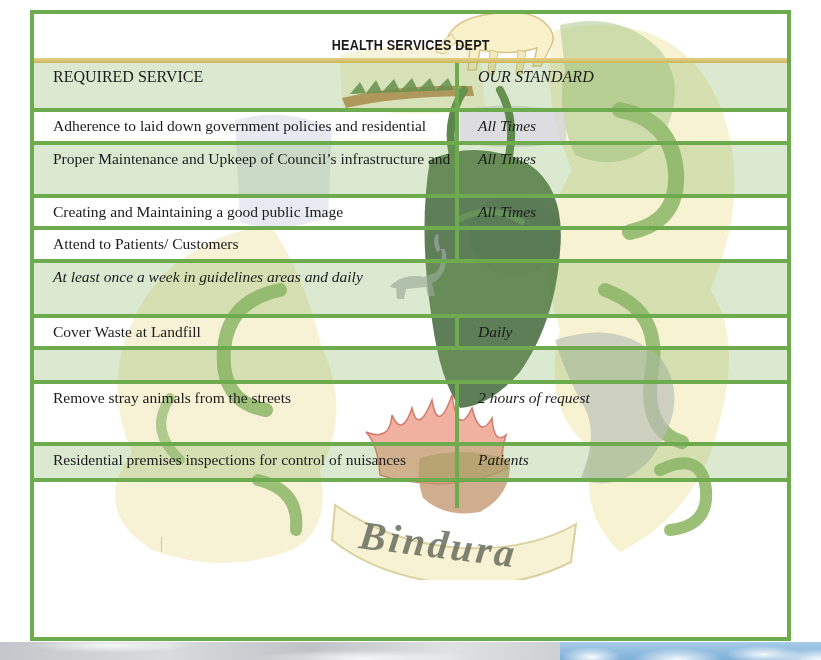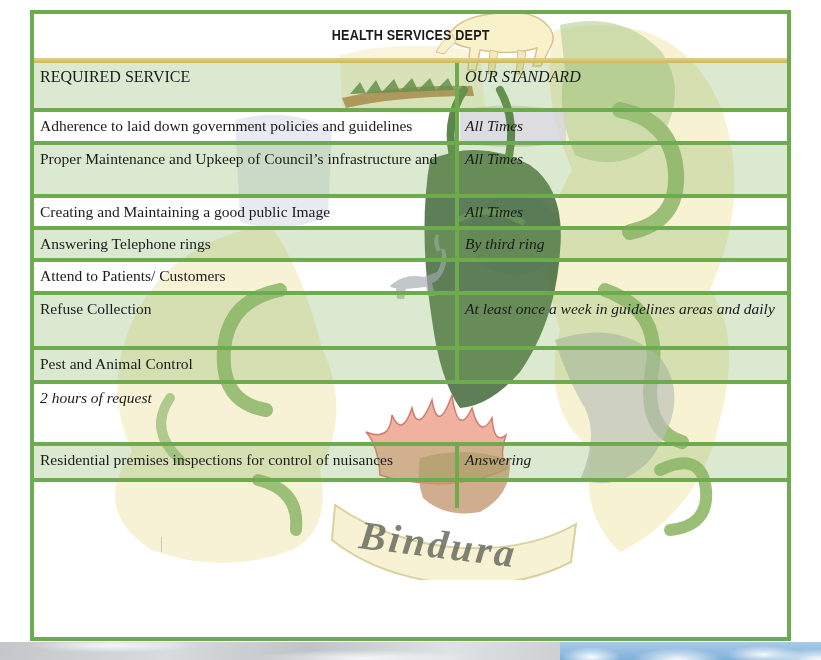--- a/index.html
+++ b/index.html
@@ -39,34 +39,34 @@
       radial-gradient(ellipse 50px 12px at 78% 70%, rgba(255,255,255,.9), transparent 75%),
       radial-gradient(ellipse 70px 14px at 100% 95%, rgba(255,255,255,.95), transparent 75%),
       linear-gradient(180deg,#a7cbe8 0%,#7fb0d8 100%);
   }
   
   .doc-table{
     position:absolute;left:30px;top:10px;width:761px;height:631px;
     border:4px solid var(--green);box-sizing:border-box;
     display:flex;flex-direction:column;z-index:2;
   }
-  .title-row{height:44px;display:flex;justify-content:center;align-items:flex-start;padding-top:13px;box-sizing:border-box;}
+  .title-row{height:44px;display:flex;justify-content:center;align-items:flex-start;padding-top:23px;box-sizing:border-box;}
   .title-row .title{
     font-family:"Liberation Sans", sans-serif;font-weight:bold;font-size:14px;
     transform:scaleX(0.9);letter-spacing:0.2px;white-space:nowrap;
   }
   .gold-line{height:5px;background:linear-gradient(180deg,#e0cf87,#cdb75f);}
   .header-row{
     height:49px;box-sizing:border-box;border-bottom:4px solid var(--green);
     background:var(--shade);display:flex;
   }
   .trow{display:flex;border-bottom:4px solid var(--green);box-sizing:content-box;}
   .trow:last-child{border-bottom:none;}
   .trow.shaded{background:var(--shade);}
-  .cell{box-sizing:border-box;padding:4px 6px;font-size:15.5px;line-height:1.25;overflow:hidden;white-space:nowrap;}
+  .cell{box-sizing:border-box;padding:4px 19px;font-size:15.5px;line-height:1.25;overflow:hidden;white-space:nowrap;}
   .cell.service{width:425px;border-right:4px solid var(--green);}
   .cell.standard{flex:1;font-style:italic;}
   .header-row .cell{font-size:16px;}
   
   .cursor-artifact{position:absolute;left:161px;top:537px;width:1px;height:15px;background:#c7c7c7;z-index:3;}
 </style>
 </head>
 <body>
 
 <svg class="watermark" viewBox="0 0 690 590" xmlns="http://www.w3.org/2000/svg">
@@ -136,52 +136,51 @@
     <span class="title">HEALTH SERVICES DEPT</span>
   </div>
   <div class="gold-line"></div>
 
   <div class="header-row">
     <div class="cell service">REQUIRED SERVICE</div>
     <div class="cell standard">OUR STANDARD</div>
   </div>
 
   <div class="trow" style="height:29px">
-    <div class="cell service">Adherence to laid down government policies and guidelines</div>
+    <div class="cell service">Adherence to laid down government policies and residential</div>
     <div class="cell standard">All Times</div>
   </div>
   <div class="trow shaded" style="height:49px">
     <div class="cell service">Proper Maintenance and Upkeep of Council’s infrastructure and</div>
     <div class="cell standard">All Times</div>
   </div>
   <div class="trow" style="height:28px">
     <div class="cell service">Creating and Maintaining a good public Image</div>
     <div class="cell standard">All Times</div>
   </div>
-  <div class="trow shaded" style="height:28px">
-    <div class="cell service">Answering Telephone rings</div>
-    <div class="cell standard">By third ring</div>
-  </div>
   <div class="trow" style="height:29px">
     <div class="cell service">Attend to Patients/ Customers</div>
   </div>
   <div class="trow shaded" style="height:51px">
-    <div class="cell service">Refuse Collection</div>
     <div class="cell standard">At least once a week in guidelines areas and daily</div>
   </div>
+  <div class="trow" style="height:28px">
+    <div class="cell service">Cover Waste at Landfill</div>
+    <div class="cell standard">Daily</div>
+  </div>
   <div class="trow shaded" style="height:30px">
-    <div class="cell service">Pest and Animal Control</div>
     <div class="cell standard"></div>
   </div>
   <div class="trow" style="height:58px">
+    <div class="cell service">Remove stray animals from the streets</div>
     <div class="cell standard">2 hours of request</div>
   </div>
   <div class="trow shaded" style="height:32px">
     <div class="cell service">Residential premises inspections for control of nuisances</div>
-    <div class="cell standard">Answering</div>
+    <div class="cell standard">Patients</div>
   </div>
   <div class="trow" style="height:26px">
     <div class="cell service"></div>
     <div class="cell standard"></div>
   </div>
 </div>
 
 <div class="cursor-artifact"></div>
 
 </body></html>

